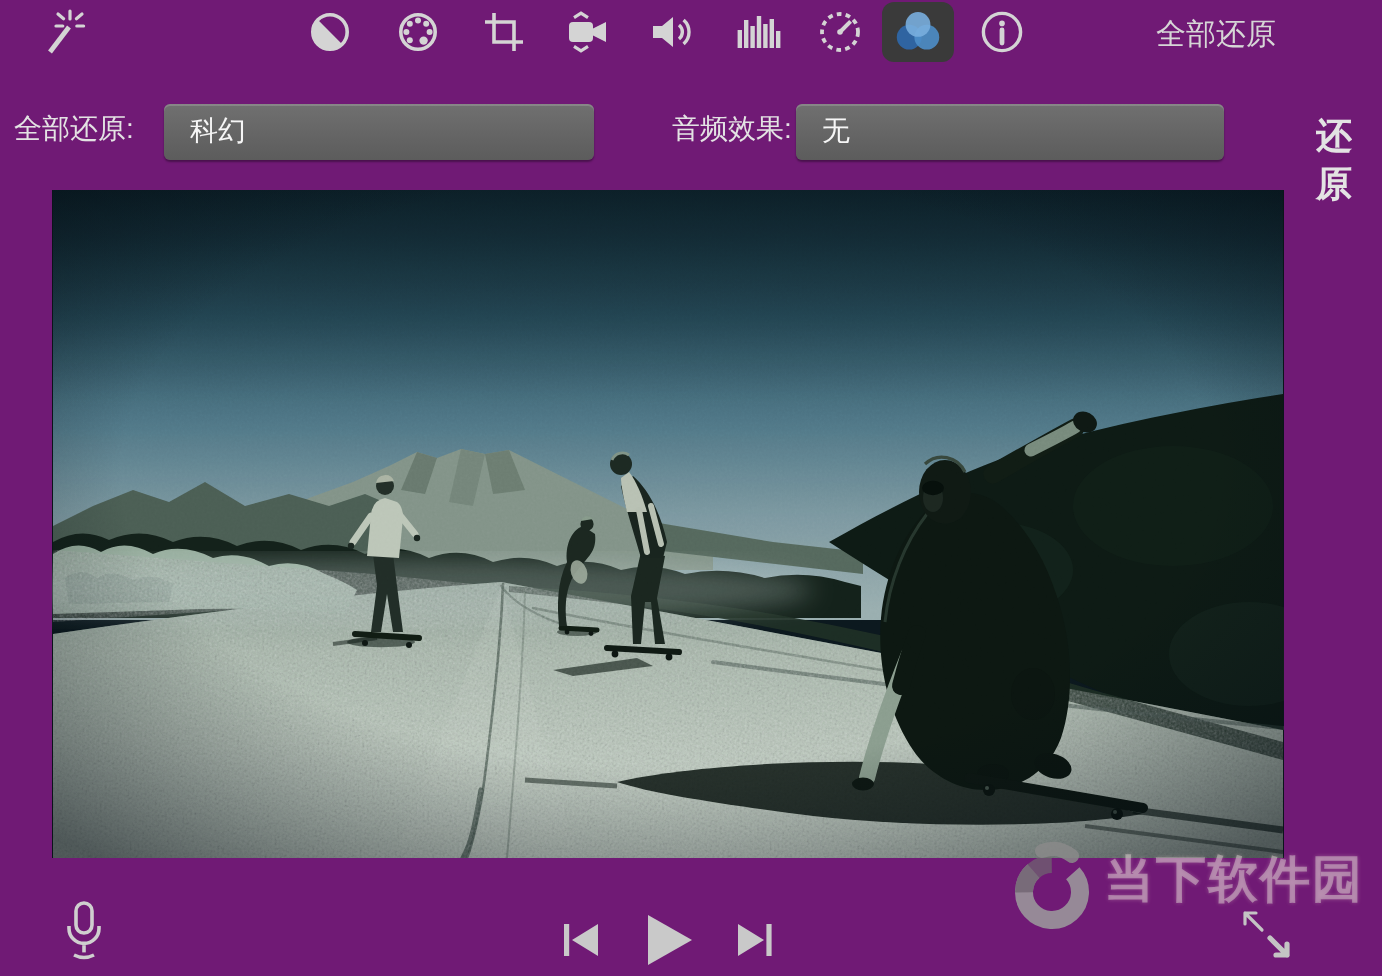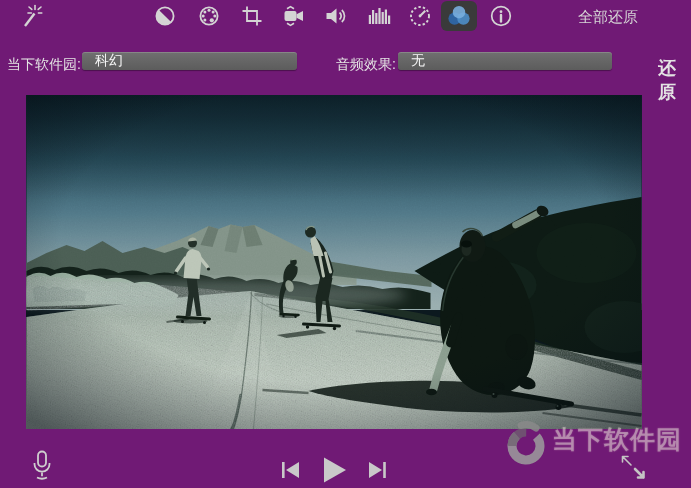--- a/index.html
+++ b/index.html
@@ -7,21 +7,21 @@
          font-family:"Liberation Sans","DejaVu Sans",sans-serif;-webkit-font-smoothing:antialiased;}
   
   .tb-icon{position:absolute;top:2px;width:28px;height:28px;display:flex;align-items:center;justify-content:center;}
   .tb-icon svg{display:block;}
   .icon-stroke{stroke:#d4d4d4;fill:none;}
   .icon-fill{fill:#d4d4d4;}
   .tb-selected{position:absolute;left:441px;top:1px;width:36px;height:30px;background:#3a3a3a;border-radius:6px;}
   .restore-all{position:absolute;left:578px;top:8px;font-size:15px;color:#d6d6d6;cursor:default;}
   
   .row-label{position:absolute;top:56px;font-size:14px;color:#e3e3e3;}
-  .popup-btn{position:absolute;top:52px;height:18px;border-radius:3px;
+  .popup-btn{position:absolute;top:52px;height:28px;border-radius:3px;
              background:linear-gradient(#707070,#5c5c5c);
              box-shadow:inset 0 1px 0 rgba(255,255,255,.16),0 1px 1px rgba(0,0,0,.35);
              color:#f6f6f6;font-size:14px;display:flex;align-items:center;padding:0 13px;box-sizing:border-box;}
   .reset-label{position:absolute;left:658px;top:56px;font-size:18px;color:#e3e3e3;font-weight:bold;}
   
   .video{position:absolute;left:26px;top:95px;width:616px;height:334px;background:#0a141a;}
   .video svg{display:block;}
   
   .mic{position:absolute;left:30px;top:450px;}
   .pb{position:absolute;display:flex;align-items:center;justify-content:center;}
@@ -131,21 +131,21 @@
   <div class="tb-icon" style="left:487px">
     <svg width="24" height="24" viewBox="0 0 24 24">
       <circle cx="12" cy="12" r="9.3" class="icon-stroke" stroke-width="1.7"></circle>
       <circle cx="12" cy="7.7" r="1.4" class="icon-fill"></circle>
       <path d="M12,11 V17.5" class="icon-stroke" stroke-width="2.4" stroke-linecap="round"></path>
     </svg>
   </div>
 
   <div class="restore-all">全部还原</div>
 
-  <div class="row-label" style="left:7px">当下软件园:</div>
+  <div class="row-label" style="left:7px">全部还原:</div>
   <div class="popup-btn" style="left:82px;width:215px">科幻</div>
   <div class="row-label" style="left:336px">音频效果:</div>
   <div class="popup-btn" style="left:398px;width:214px">无</div>
   <div class="reset-label">还原</div>
 
   <div class="video">
     <svg width="616" height="334" viewBox="0 0 615 334">
       <defs>
         <linearGradient id="skyG" x1="0" y1="0" x2="0" y2="210" gradientUnits="userSpaceOnUse">
           <stop offset="0" stop-color="#142f3b"></stop>

